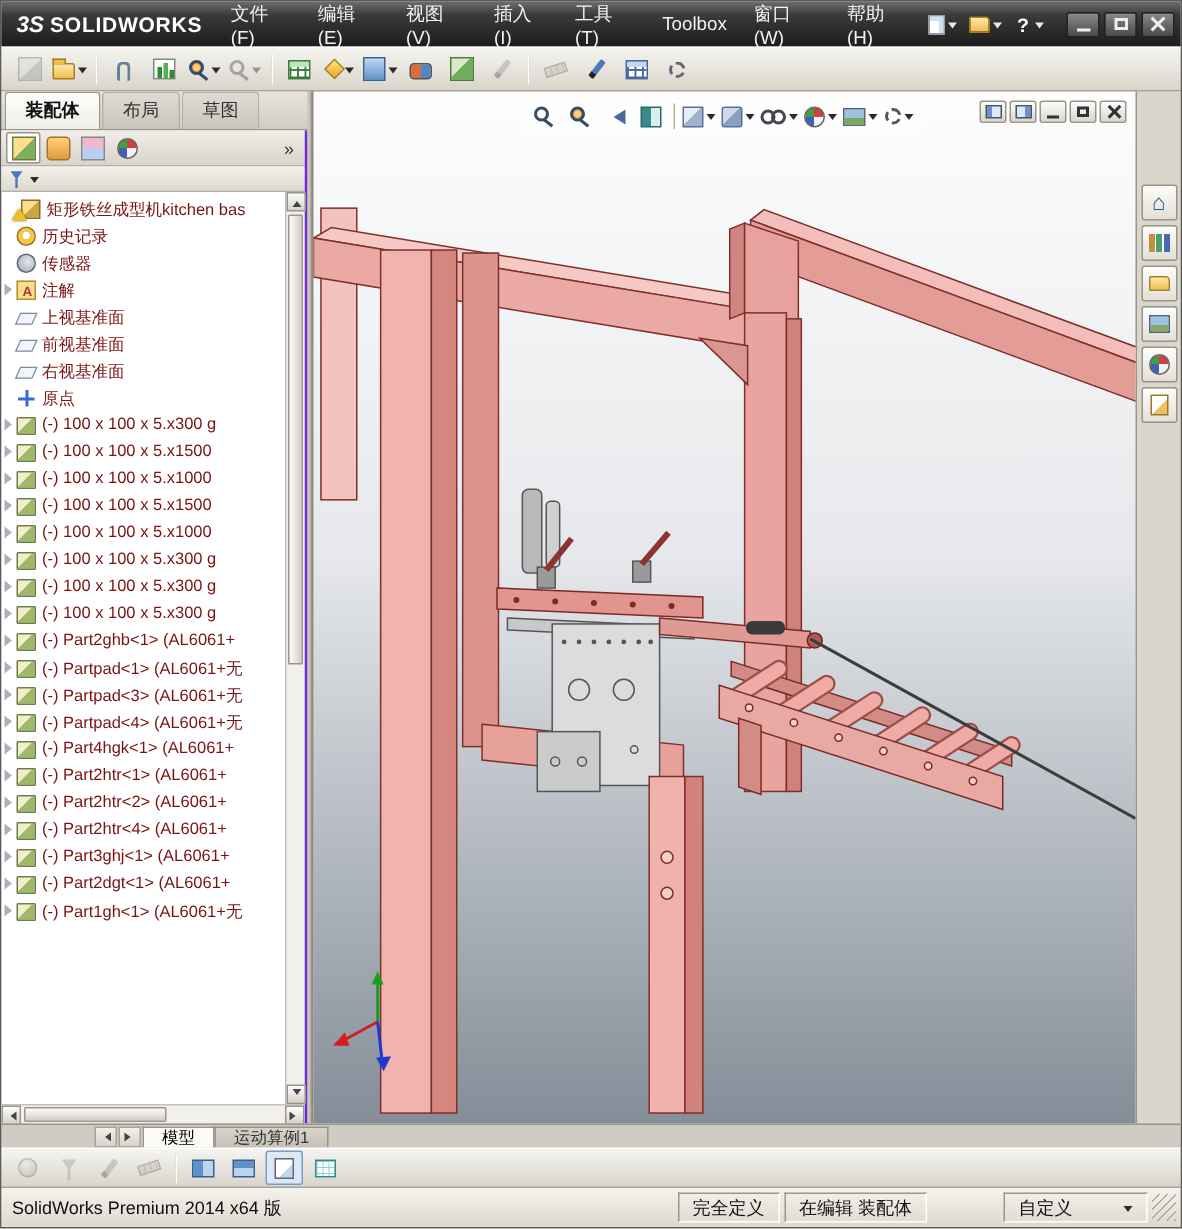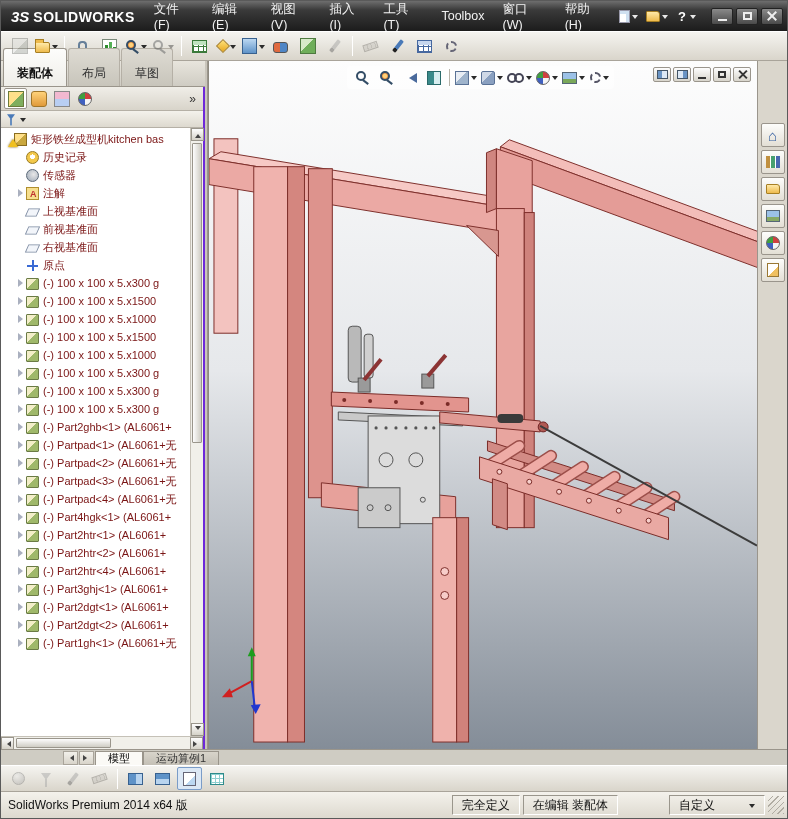--- a/index.html
+++ b/index.html
@@ -66,39 +66,39 @@
   .i-ballg{width:13px;height:13px;border-radius:50%;background:radial-gradient(circle at 35% 30%,#eee,#999);border:1px solid #777}
   .i-panes{width:15px;height:12px;background:linear-gradient(90deg,#5f93c8 0 50%,#b8d4ef 50%);border:1px solid #38618f}
   .i-panes2{width:15px;height:12px;background:linear-gradient(180deg,#5f93c8 0 50%,#b8d4ef 50%);border:1px solid #38618f}
   .i-pagewb{width:13px;height:14px;background:linear-gradient(135deg,#fff 60%,#bcd8f2 60%);border:1px solid #667}
   .i-gridt{width:14px;height:12px;background:#fff;border:1px solid #2e8b8b;background-image:linear-gradient(90deg,#8fd0d0 1px,transparent 1px),linear-gradient(#8fd0d0 1px,transparent 1px);background-size:4px 4px}
 
   
   .workarea{flex:1 1 auto;display:flex;min-height:0}
   .leftcol{width:204px;flex:0 0 204px;display:flex;flex-direction:column;min-height:0}
   .cmdtabs{height:26px;flex:0 0 26px;background:linear-gradient(180deg,#e8e5dd,#cfccc3);display:flex;align-items:flex-end;padding:2px 2px 0 2px;border-bottom:1px solid #9a958b;gap:1px}
-  .ctab{font-size:12px;color:#333;padding:16px 13px 4px;border:1px solid #b5b0a6;border-bottom:none;border-radius:3px 3px 0 0;background:linear-gradient(180deg,#dedbd3,#c8c5bb)}
+  .ctab{font-size:12px;color:#333;padding:3px 13px 4px;border:1px solid #b5b0a6;border-bottom:none;border-radius:3px 3px 0 0;background:linear-gradient(180deg,#dedbd3,#c8c5bb)}
   .ctab.active{background:linear-gradient(180deg,#fdfdfb,#efeee9);border-color:#9a958b;font-weight:bold;color:#111}
 
   .panel{flex:1 1 auto;display:flex;flex-direction:column;background:#fff;border-right:2px solid #6d28d9;min-height:0}
   .panel-hdr{height:24px;flex:0 0 24px;background:linear-gradient(180deg,#f0eee8,#d8d4ca);border-bottom:1px solid #b5b0a6;display:flex;align-items:center;padding:0 3px}
   .ph-tab{width:23px;height:21px;display:flex;align-items:center;justify-content:center;border:1px solid transparent;border-radius:2px}
   .ph-tab.active{background:#fff;border-color:#9a958c}
   .ih-tree{background:linear-gradient(135deg,#ffe08a 0 50%,#7fae5e 50%);border:1px solid #6b7b3a}
   .ih-prop{background:linear-gradient(180deg,#ffd27a,#e09a3a);border:1px solid #a0762a;border-radius:3px}
   .ih-config{background:linear-gradient(180deg,#f2b8d0 0 50%,#b8cef2 50%);border:1px solid #888}
   .chev{margin-left:auto;color:#333;font-size:12px;padding:0 4px}
   .chev::before{content:"»"}
   .filter-row{height:17px;flex:0 0 17px;background:linear-gradient(180deg,#f4f2ec,#ddd9cf);border-bottom:1px solid #b5b0a6;display:flex;align-items:center;padding:0 5px;gap:2px}
   .funnel-sm{transform:scale(.8)}
 
   .tree-wrap{flex:1 1 auto;display:flex;min-height:0}
   .tree-rows{flex:1 1 auto;overflow:hidden;padding-top:2px}
   .trow{display:flex;align-items:center;height:18px;padding-left:3px;white-space:nowrap}
-  .trow.ind1{padding-left:15px}
+  .trow.ind1{padding-left:0}
   .t-arrow{width:9px;height:10px;flex:0 0 9px;margin-right:1px;position:relative}
   .t-arrow.on::before{content:"";position:absolute;left:2px;top:1px;border:4px solid transparent;border-left:5px solid #aab0bf}
   .t-ic{width:13px;height:13px;flex:0 0 13px;margin-right:4px;position:relative}
   .t-label{color:#7a1414;font-size:11px}
   .ic-root{background:linear-gradient(135deg,#ffe08a 0 50%,#caa83f 50%);border:1px solid #8a6d20}
   .ic-root::before{content:"";position:absolute;left:-7px;bottom:-2px;width:0;height:0;border-left:5px solid transparent;border-right:5px solid transparent;border-bottom:8px solid #f0c020;filter:drop-shadow(0 0 1px #7a5a00)}
   .ic-history{border-radius:50%;background:radial-gradient(circle at 50% 45%,#fff 0 30%,#f2c84b 31%);border:1px solid #9a7a1f}
   .ic-sensor{border-radius:50%;background:radial-gradient(circle at 60% 40%,#e8e8e8,#9aa6b4);border:1px solid #5c6a7a}
   .ic-annot{background:#f7df8e;border:1px solid #b08f2f}
   .ic-annot::after{content:"A";position:absolute;left:3px;top:0;font:bold 9px/12px "Liberation Sans",sans-serif;color:#c03030}
@@ -470,25 +470,20 @@
                 <span class="t-ic ic-part"></span>
                 <span class="t-label">(-) Part2ghb&lt;1&gt; (AL6061+</span>
               </div>
 
               <div class="trow ind1">
                 <span class="t-arrow on"></span>
                 <span class="t-ic ic-part"></span>
                 <span class="t-label">(-) Partpad&lt;1&gt; (AL6061+无</span>
               </div>
 
-              <div class="trow ind1">
-                <span class="t-arrow on"></span>
-                <span class="t-ic ic-part"></span>
-                <span class="t-label">(-) Partpad&lt;2&gt; (AL6061+无</span>
-              </div>
 
               <div class="trow ind1">
                 <span class="t-arrow on"></span>
                 <span class="t-ic ic-part"></span>
                 <span class="t-label">(-) Partpad&lt;3&gt; (AL6061+无</span>
               </div>
 
               <div class="trow ind1">
                 <span class="t-arrow on"></span>
                 <span class="t-ic ic-part"></span>
@@ -528,25 +523,20 @@
                 <span class="t-label">(-) Part3ghj&lt;1&gt; (AL6061+</span>
               </div>
 
 
               <div class="trow ind1">
                 <span class="t-arrow on"></span>
                 <span class="t-ic ic-part"></span>
                 <span class="t-label">(-) Part2dgt&lt;1&gt; (AL6061+</span>
               </div>
 
-              <div class="trow ind1">
-                <span class="t-arrow on"></span>
-                <span class="t-ic ic-part"></span>
-                <span class="t-label">(-) Part2dgt&lt;2&gt; (AL6061+</span>
-              </div>
 
               <div class="trow ind1">
                 <span class="t-arrow on"></span>
                 <span class="t-ic ic-part"></span>
                 <span class="t-label">(-) Part1gh&lt;1&gt; (AL6061+无</span>
               </div>
             </div>
           <div class="vscroll">
             <div class="sbtn">
                 <span class="tri-up"></span>

